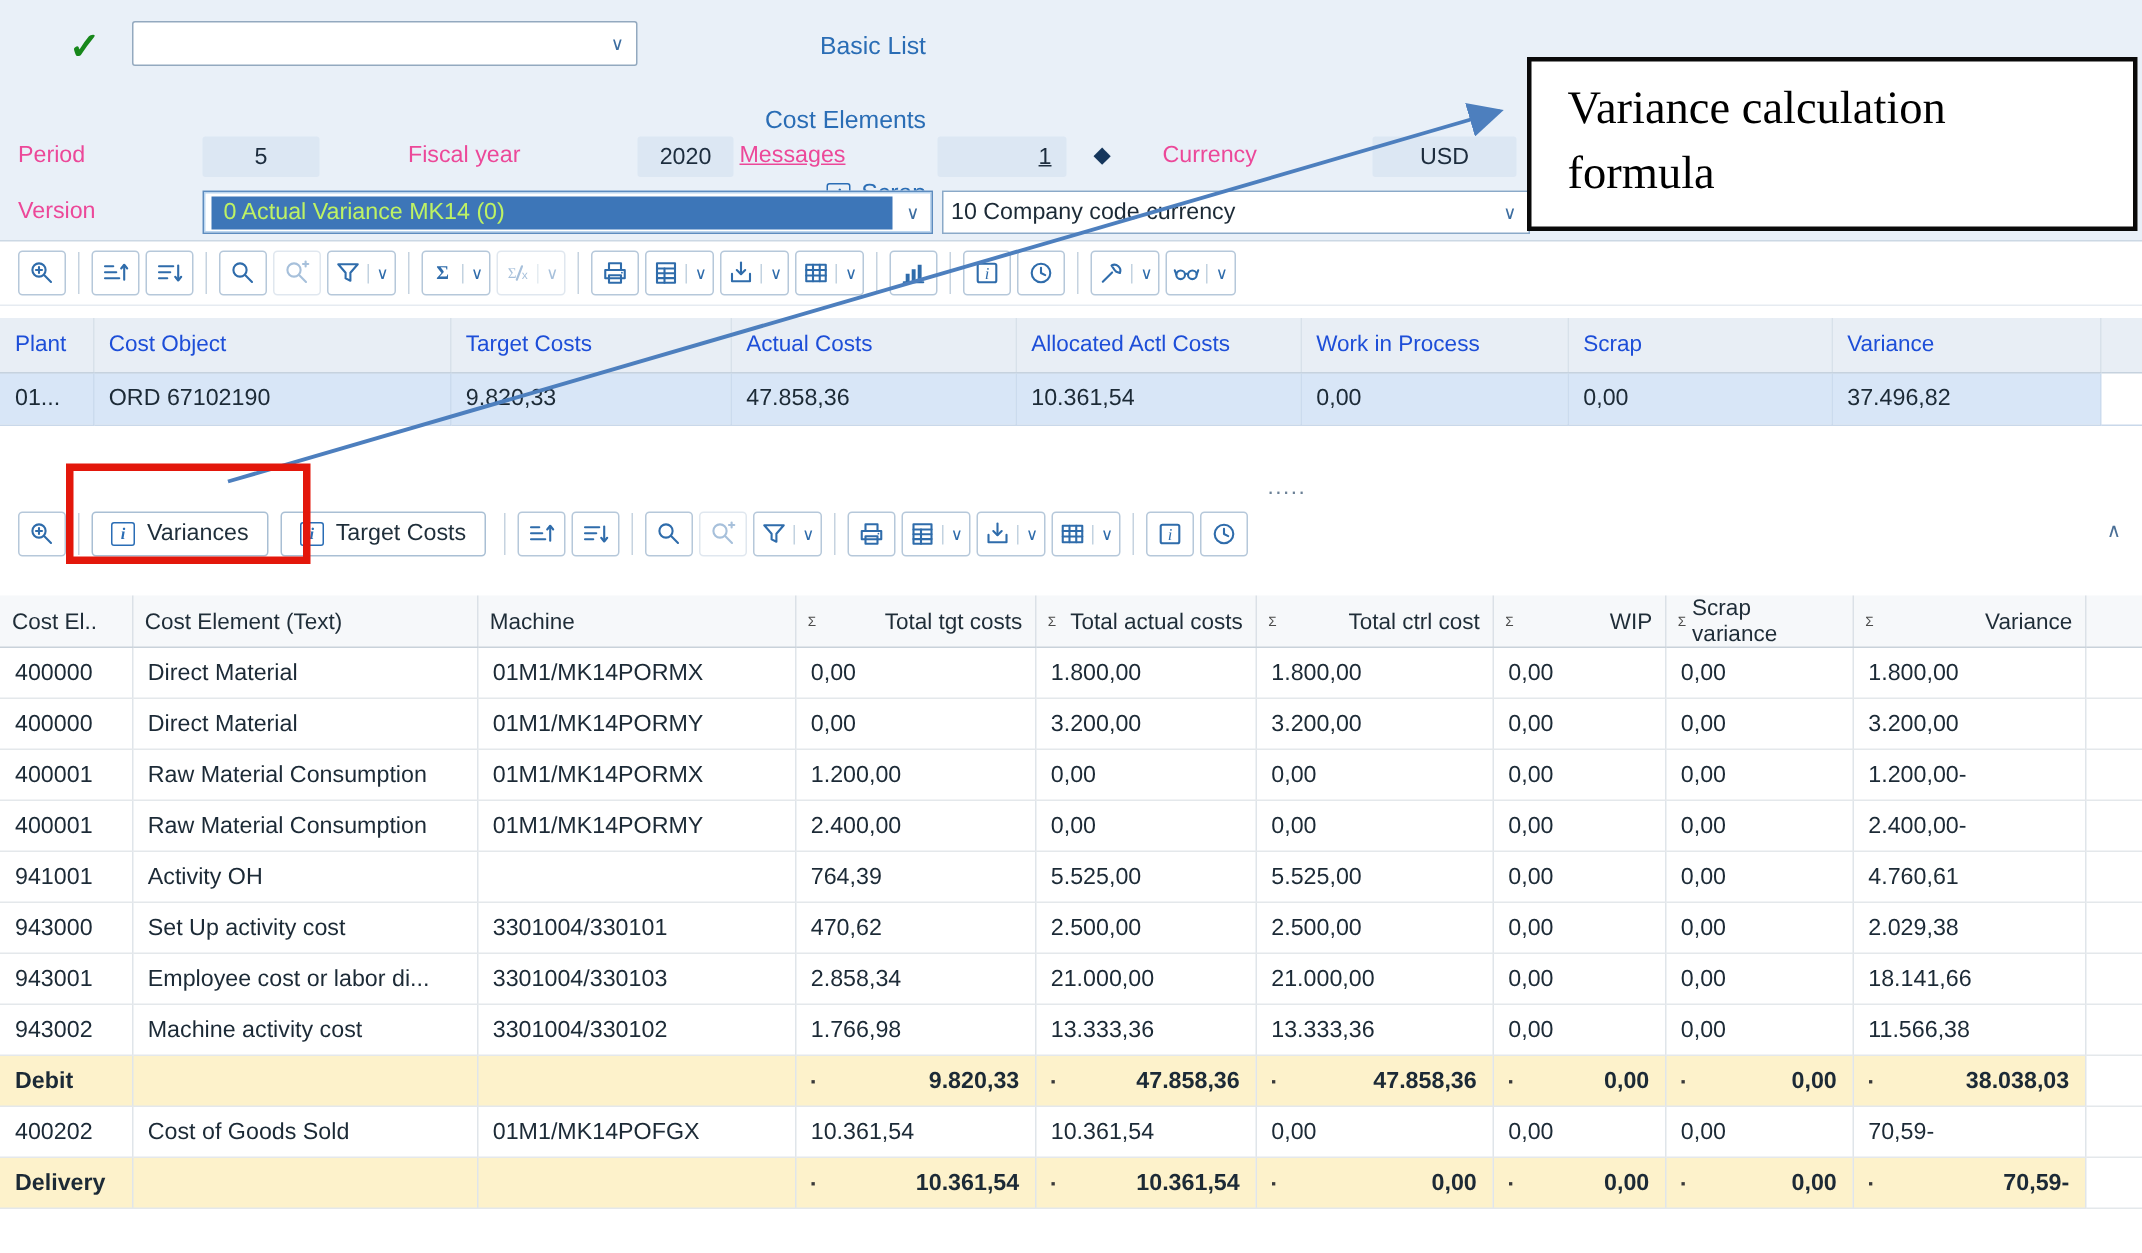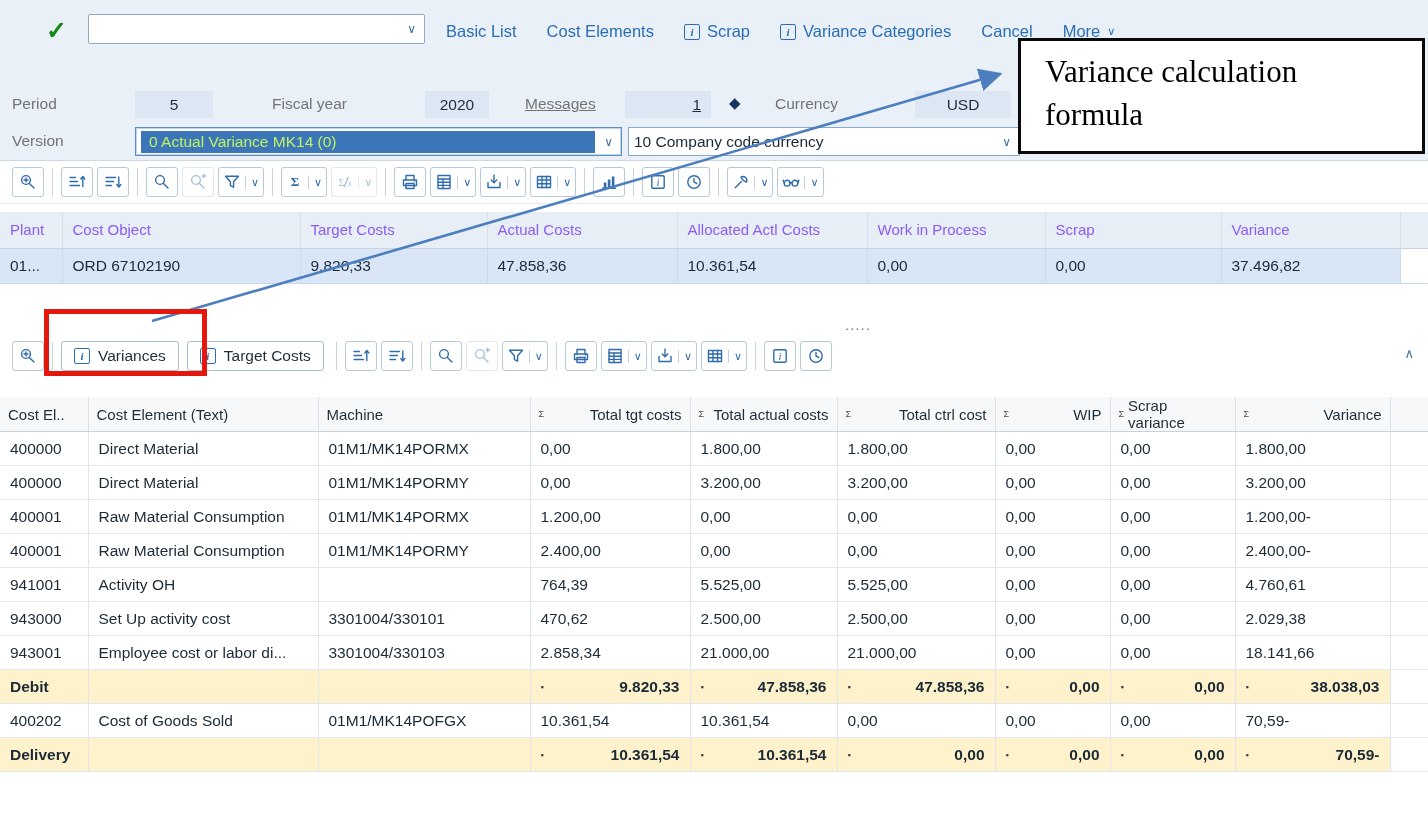--- a/index.html
+++ b/index.html
@@ -6,29 +6,29 @@
   body{width:1428px;height:835px;font-family:"Liberation Sans",sans-serif;}
   .screen{position:relative;width:1428px;height:835px;overflow:hidden;background:#fff;color:#222;}
 
   
   .band{position:absolute;top:0;left:0;width:1428px;height:160px;background:#e9f0f8;}
 
   .topbar{position:absolute;top:0;left:0;width:1428px;height:60px;}
   .check{position:absolute;left:46px;top:16px;color:#17871b;font-size:25px;font-weight:bold;}
   .cmdcombo{position:absolute;left:88px;top:14px;width:337px;height:30px;background:#fff;border:1px solid #93a9bf;border-radius:2px;box-sizing:border-box;}
   .combochev{position:absolute;right:8px;top:50%;transform:translateY(-50%);font-size:12px;color:#3c6da0;}
-  .toplinks{position:absolute;left:446px;top:22px;height:30px;display:flex;align-items:flex-start;gap:30px;font-size:16.5px;color:#2a6db5;white-space:nowrap;}
+  .toplinks{position:absolute;left:446px;top:22px;height:30px;display:flex;align-items:flex-end;gap:30px;font-size:16.5px;color:#2a6db5;white-space:nowrap;flex-direction:column;}
   .toplink{display:inline-flex;align-items:center;gap:7px;cursor:pointer;}
   .infosq{display:inline-flex;align-items:center;justify-content:center;width:16px;height:16px;border:1.5px solid currentColor;border-radius:2px;font:italic bold 11px "Liberation Serif",serif;color:inherit;box-sizing:border-box;}
   .linkchev{font-size:11px;}
 
   
   .frow1{position:absolute;top:88px;left:0;width:1428px;height:34px;}
   .frow2{position:absolute;top:125px;left:0;width:1428px;height:33px;}
-  .flabel{position:absolute;top:7px;font-size:15.5px;color:#737373;}
+  .flabel{position:absolute;top:7px;font-size:15.5px;color:#ec4899;}
   .fld{position:absolute;top:3px;height:27px;background:#dce7f3;border-radius:2px;display:flex;align-items:center;justify-content:center;font-size:15.5px;color:#1d2d3e;box-sizing:border-box;}
   .fld.msg{justify-content:flex-end;padding-right:10px;}
   .uline{text-decoration:underline;}
   .diamond{position:absolute;top:6px;font-size:15px;color:#15365c;}
   .combo{position:absolute;top:2px;height:29px;background:#fff;border:1px solid #8aa9c8;display:flex;align-items:center;padding:0 26px 0 5px;box-sizing:border-box;}
   .combo-focus{border-color:#5d8cbf;box-shadow:inset 0 0 0 1px #bcd6ef;}
   .combo-hl{flex:1;background:#3d76b8;color:#bef264;padding:2px 8px;font-size:15.5px;white-space:nowrap;overflow:hidden;}
   .combo-val{font-size:15.5px;color:#1c2a36;white-space:nowrap;overflow:hidden;}
 
   
@@ -44,21 +44,21 @@
   .txtbtn .infosq{color:#2a6db5;}
   .scrollup{position:absolute;right:14px;top:346px;color:#4a6f96;font-size:13px;z-index:5;}
 
   
   .pane{position:absolute;left:0;width:1428px;background:#fff;}
   .pane-top{top:204px;height:118px;padding-top:8px;box-sizing:content-box;}
   .pane-bottom{top:385px;height:459px;overflow:hidden;}
   .tbl{border-collapse:collapse;table-layout:fixed;width:1428px;}
   .t2{margin-top:12px;}
 
-  .t1 th{height:36px;background:#e8eef5;border-bottom:1px solid #c6d2de;border-right:1px solid #d8e1ea;font-weight:400;padding:0 10px;font-size:15px;color:#8b5cf6;text-align:left;box-sizing:border-box;}
+  .t1 th{height:36px;background:#e8eef5;border-bottom:1px solid #c6d2de;border-right:1px solid #d8e1ea;font-weight:400;padding:0 10px;font-size:15px;color:#1d4ed8;text-align:left;box-sizing:border-box;}
   .t1 td{height:35px;background:#d8e6f7;border-bottom:1px solid #c9d8ea;border-right:1px solid #cbdbee;padding:0 10px;font-size:15.5px;color:#1c2a36;text-align:left;box-sizing:border-box;}
   .t1 th.filler{background:#e8eef5;border-right:none;}
   .t1 td.filler{background:#fff;border-right:none;}
 
   .t2 th{height:32px;background:#f6f8fa;border-bottom:1px solid #c9d2da;border-right:1px solid #dbe1e7;font-weight:400;padding:0 8px;font-size:15px;color:#1f2d38;text-align:left;box-sizing:border-box;}
   .t2 td{height:34px;border-bottom:1px solid #e4e8eb;border-right:1px solid #e0e5ea;padding:0 10px;font-size:15.5px;color:#1c2a36;text-align:left;background:#fff;box-sizing:border-box;}
   .t2 th.filler,.t2 td.filler{border-right:none;}
   .num{text-align:right;padding-right:12px;}
   .thflex{display:flex;justify-content:space-between;align-items:center;gap:4px;}
   .sig{font-size:9px;color:#4a4a4a;}
@@ -112,21 +112,21 @@
           <span class="linkchev">∨</span>
         </span>
       </div>
   </div>
 
   <div class="frow1">
     <span class="flabel" style="left:12px">Period</span>
     <span class="fld" style="left:135px;width:78px">5</span>
     <span class="flabel" style="left:272px">Fiscal year</span>
     <span class="fld" style="left:425px;width:64px">2020</span>
-    <span class="flabel uline" style="left:525px">Messages</span>
+    <span class="flabel uline" style="left:493px">Messages</span>
     <span class="fld msg uline" style="left:625px;width:86px">1</span>
     <span class="diamond" style="left:729px">◆</span>
     <span class="flabel" style="left:775px">Currency</span>
     <span class="fld" style="left:915px;width:96px">USD</span>
   </div>
 
   <div class="frow2">
     <span class="flabel" style="left:12px">Version</span>
     <div class="combo combo-focus" style="left:135px;width:487px">
       <span class="combo-hl">0 Actual Variance MK14 (0)</span>
@@ -632,20 +632,32 @@
             <td>Employee cost or labor di...</td>
             <td>3301004/330103</td>
             <td class="num">2.858,34</td>
             <td class="num">21.000,00</td>
             <td class="num">21.000,00</td>
             <td class="num">0,00</td>
             <td class="num">0,00</td>
             <td class="num">18.141,66</td>
             <td class="filler"></td>
           </tr>
+          <tr class="">
+            <td>943002</td>
+            <td>Machine activity cost</td>
+            <td>3301004/330102</td>
+            <td class="num">1.766,98</td>
+            <td class="num">13.333,36</td>
+            <td class="num">13.333,36</td>
+            <td class="num">0,00</td>
+            <td class="num">0,00</td>
+            <td class="num">11.566,38</td>
+            <td class="filler"></td>
+          </tr>
           <tr class="total">
             <td>Debit</td>
             <td></td>
             <td></td>
             <td class="num">
               <span class="flexnum">
                 <span class="blt">▪</span>
                 <span>9.820,33</span>
               </span>
             </td>

